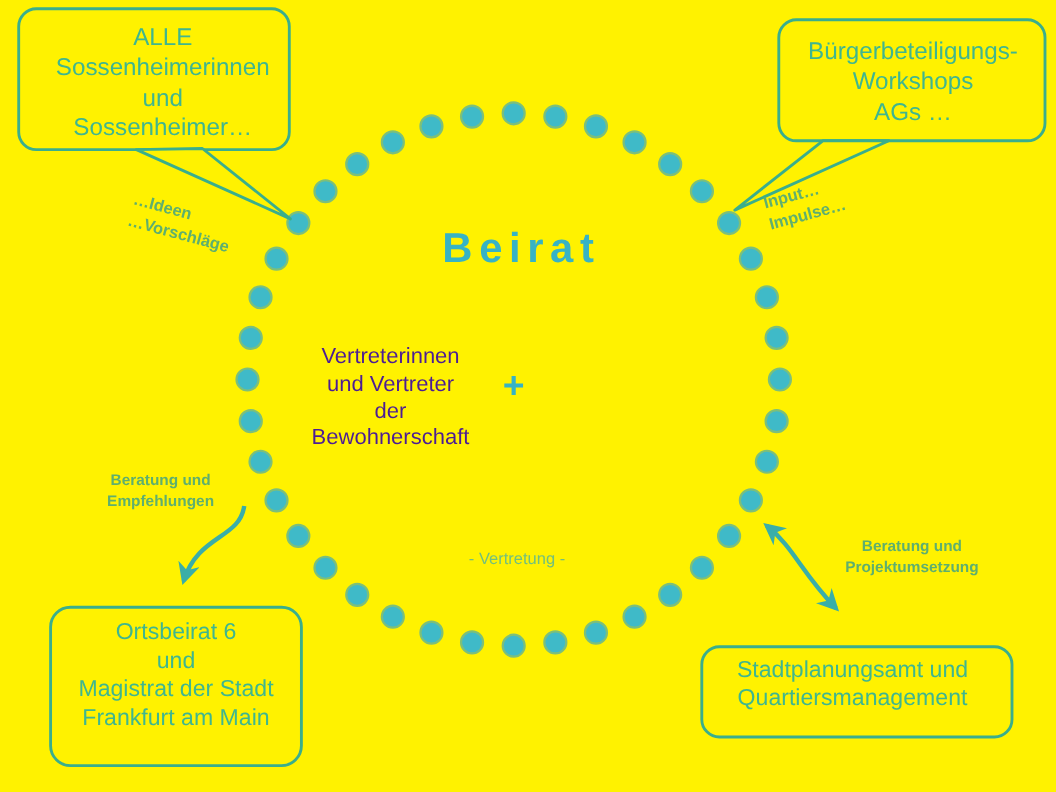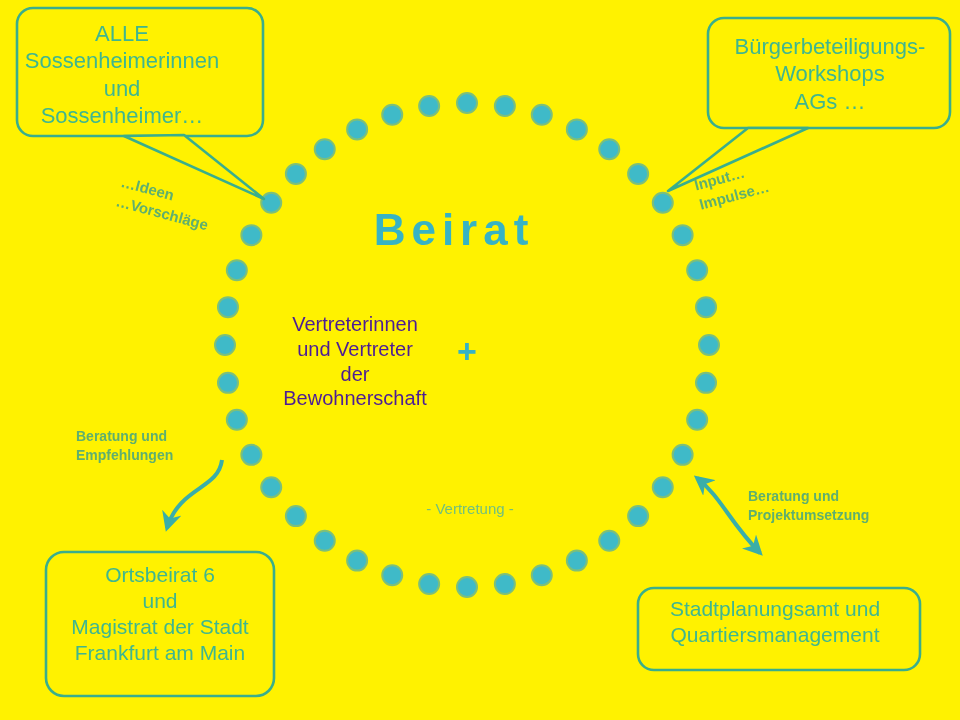--- a/index.html
+++ b/index.html
@@ -31,21 +31,21 @@
     line-height: 1.24;
     white-space: pre-line;
   }
 
   
   .bubble-text {
     font-size: 22px;
     color: #3FB68F;
   }
   #bubble-citizens-text {
-    left: 4px; top: 20px;
+    left: 30px; top: 20px;
     width: 236px;
   }
   #bubble-workshops-text {
     left: 712px; top: 33px;
     width: 236px;
   }
 
   
   .box-text {
     font-size: 21px;
@@ -55,23 +55,23 @@
     left: 52px; top: 562px;
     width: 216px;
   }
   #box-stadtplanung-text {
     left: 646px; top: 596px;
     width: 258px;
   }
 
   
   #title-beirat {
-    left: 314px; top: 203px;
+    left: 334px; top: 203px;
     width: 280px;
-    font-size: 44px;
+    font-size: 38px;
     font-weight: bold;
     letter-spacing: 6px;
     color: #37B3C4;
   }
   #members-residents {
     left: 262px; top: 312px;
     width: 186px;
     font-size: 20px;
     color: #4c1d95;
   }
@@ -115,20 +115,21 @@
     transform: rotate(-15deg);
     transform-origin: left top;
   }
 
   
   .arrow-label {
     position: absolute;
     font-size: 14px;
     font-weight: bold;
     color: #5FAF6E;
+    text-align: center;
     line-height: 1.35;
     white-space: pre-line;
   }
   #label-beratung-empfehlungen {
     left: 76px; top: 427px;
     width: 140px;
   }
   #label-beratung-projekt {
     left: 748px; top: 487px;
     width: 162px;

